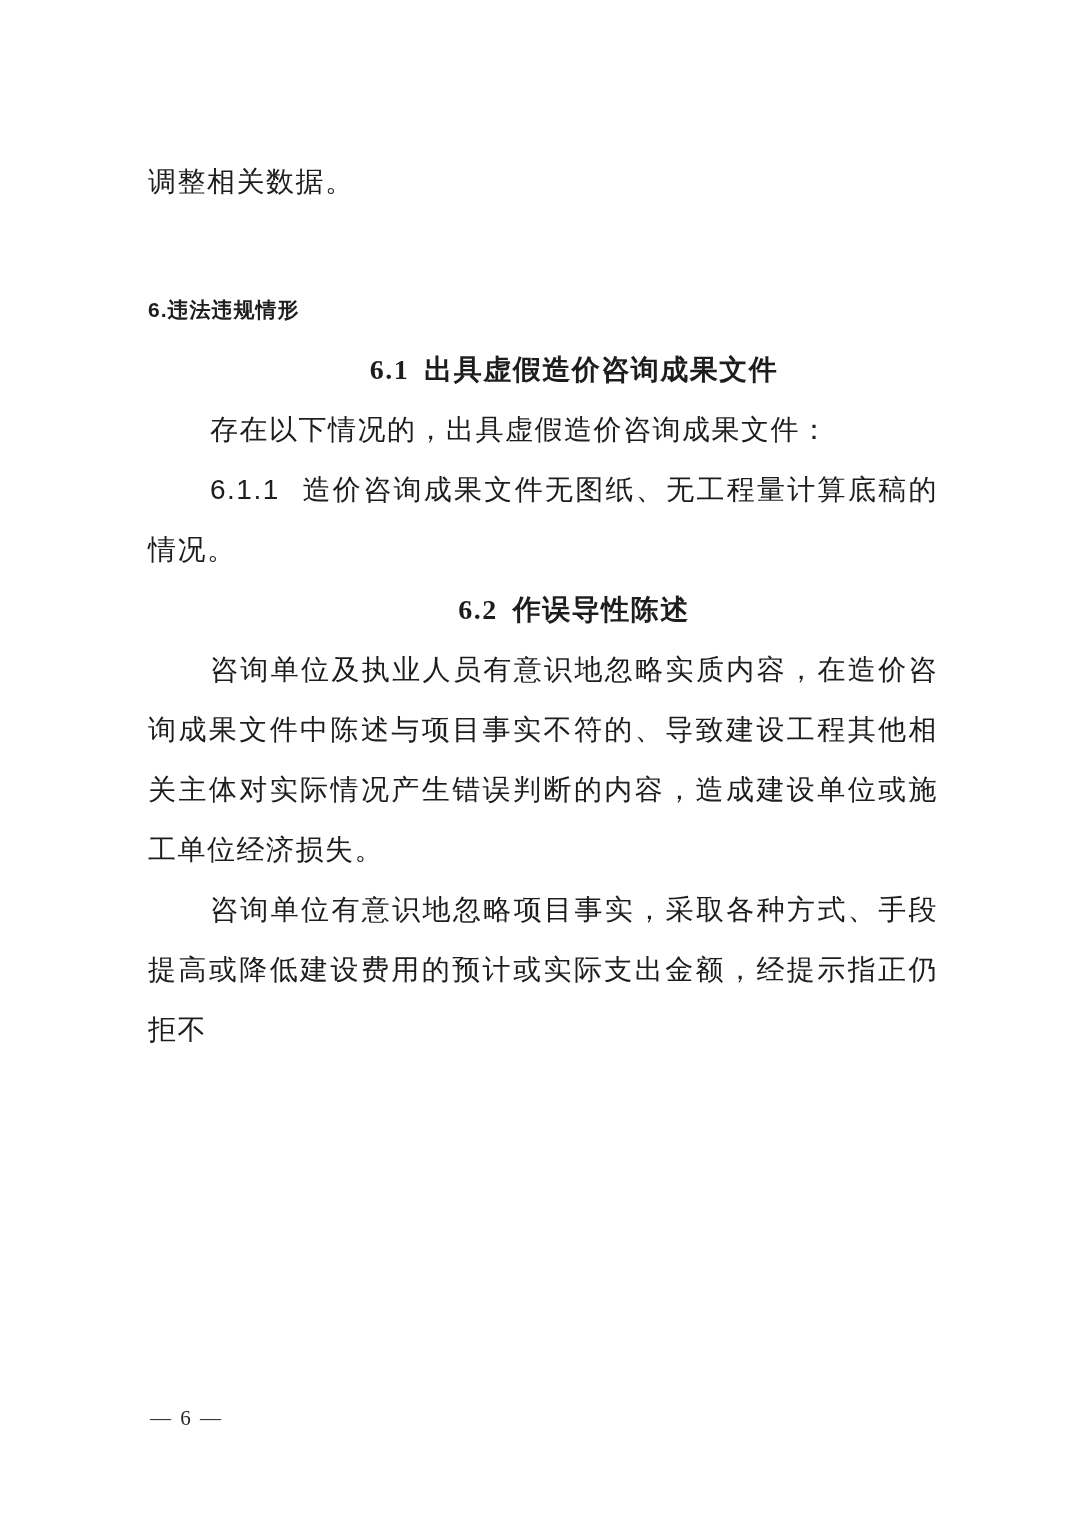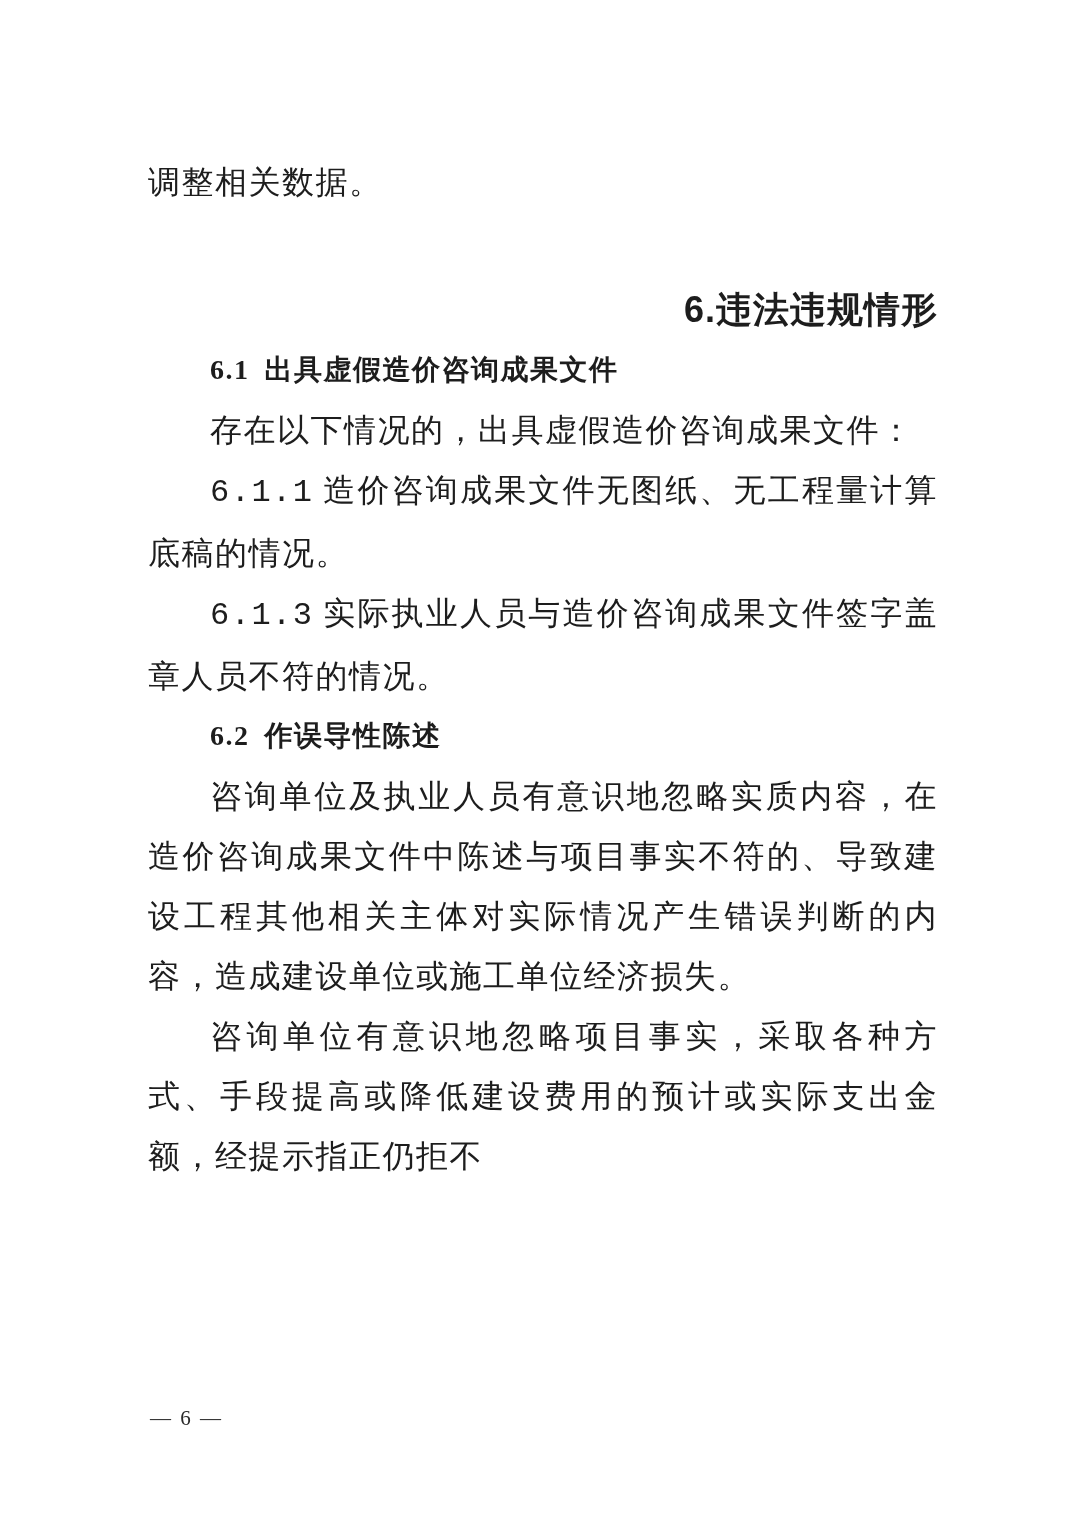--- a/index.html
+++ b/index.html
@@ -19,60 +19,60 @@
   }
   .content {
     position: absolute;
     top: 0;
     left: 148px;
     width: 790px;
     padding-top: 152px;
   }
   .par {
     margin: 0;
-    font-size: 32px;
+    font-size: 28px;
     line-height: 60px;
     letter-spacing: 1.5px;
     text-align: justify;
     font-family: "Liberation Serif", "DejaVu Serif", serif;
   }
   .indent {
     text-indent: 62px;
   }
   .chapter-heading {
     margin: 68px 0 0 0;
-    font-size: 36px;
+    font-size: 21px;
     line-height: 60px;
     font-weight: bold;
-    text-align: right;
+    text-align: left;
     letter-spacing: 1px;
     font-family: "Liberation Sans", "DejaVu Sans", sans-serif;
   }
   .subheading {
     margin: 0;
     font-size: 28px;
     line-height: 60px;
     text-indent: 62px;
     letter-spacing: 1.5px;
-    text-align: left;
+    text-align: center;
     font-weight: normal;
   }
   .subnum {
     font-family: "Liberation Serif", "DejaVu Serif", serif;
     font-weight: bold;
     margin-right: 15px;
   }
   .subtitle {
     font-family: "Liberation Sans", "DejaVu Sans", sans-serif;
     font-weight: 600;
   }
   .clause-num {
-    font-family: Liberation Mono, monospace;
+    font-family: Liberation Sans, sans-serif;
     font-weight: normal;
-    margin-right: 9px;
+    margin-right: 22px;
   }
   .page-number {
     position: absolute;
     left: 150px;
     top: 1406px;
     font-size: 21px;
     letter-spacing: 2px;
     color: #2a2a2a;
     font-family: "Liberation Serif", "DejaVu Serif", serif;
   }
@@ -87,21 +87,20 @@
 
     <h1 class="chapter-heading">6.违法违规情形</h1>
 
     <h2 class="subheading"><span class="subnum">6.1</span><span class="subtitle">出具虚假造价咨询成果文件</span></h2>
 
     <p class="par indent">存在以下情况的，出具虚假造价咨询成果文件：</p>
 
     <p class="par indent"><span class="clause-num">6.1.1</span><span>造价咨询成果文件无图纸、无工程量计算底稿的情况。</span></p>
 
 
-    <p class="par indent"><span class="clause-num">6.1.3</span><span>实际执业人员与造价咨询成果文件签字盖章人员不符的情况。</span></p>
 
     <h2 class="subheading"><span class="subnum">6.2</span><span class="subtitle">作误导性陈述</span></h2>
 
     <p class="par indent">咨询单位及执业人员有意识地忽略实质内容，在造价咨询成果文件中陈述与项目事实不符的、导致建设工程其他相关主体对实际情况产生错误判断的内容，造成建设单位或施工单位经济损失。</p>
 
 
     <p class="par indent">咨询单位有意识地忽略项目事实，采取各种方式、手段提高或降低建设费用的预计或实际支出金额，经提示指正仍拒不</p>
 
   </div>
 

